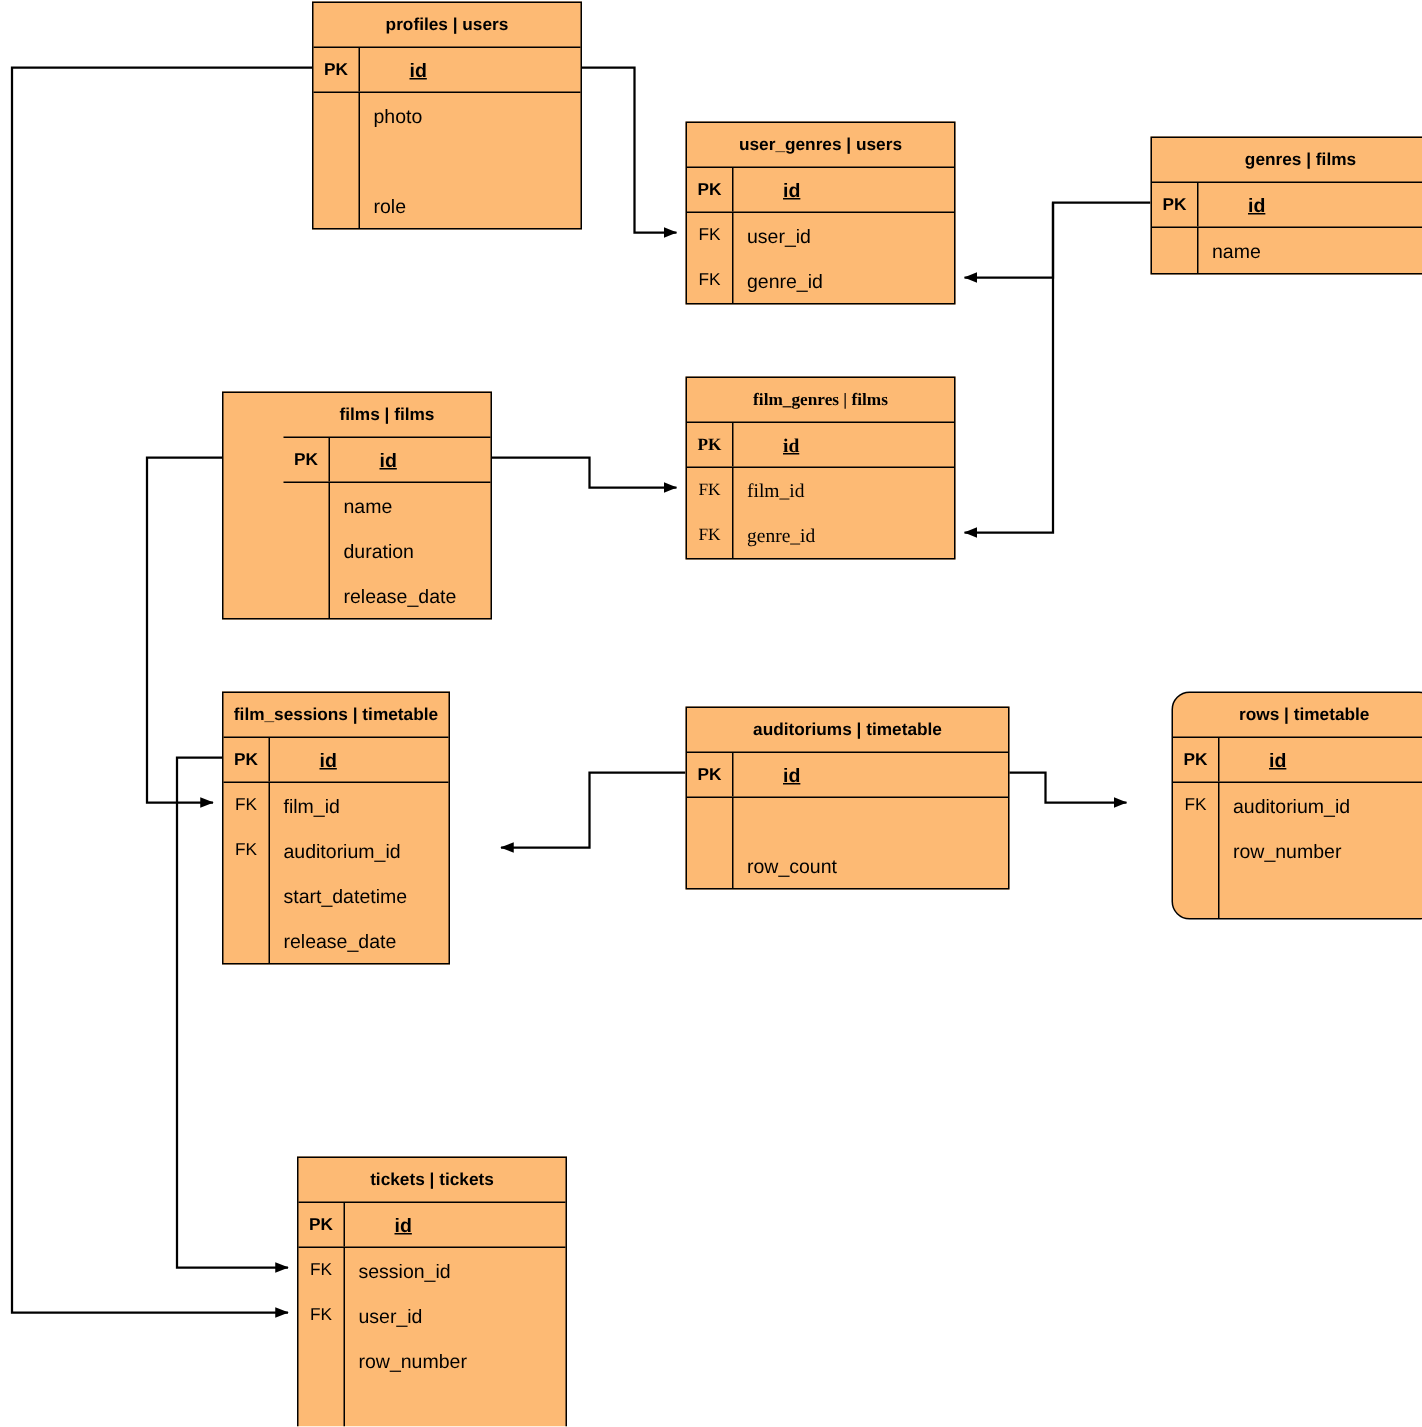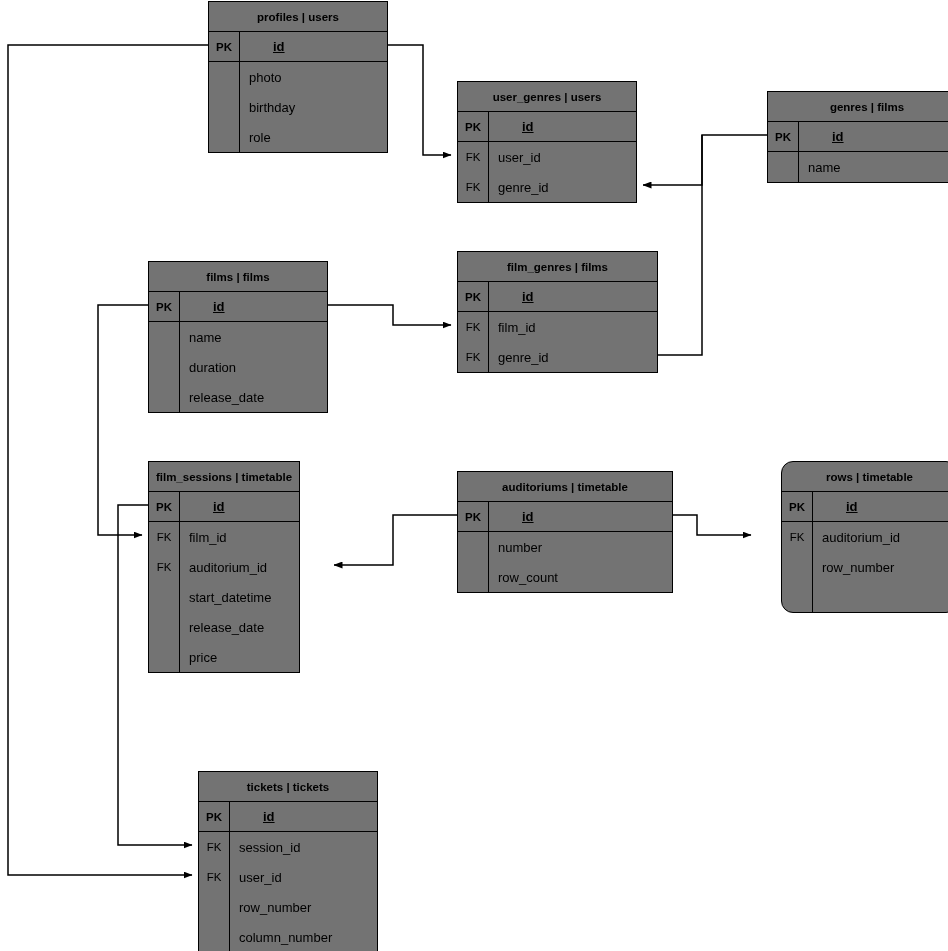--- a/index.html
+++ b/index.html
@@ -21,21 +21,21 @@
     position: absolute;
     left: 0;
     top: 0;
     width: 948px;
     height: 951px;
     pointer-events: none;
   }
   .entity {
     position: absolute;
     border: 1.4px solid #000000;
-    background: #737373;
+    background: #fdba74;
     box-sizing: border-box;
     z-index: 5;
   }
   .entity-title {
     height: 30px;
     line-height: 30px;
     text-align: center;
     font-size: 11.5px;
     font-weight: bold;
     color: #000000;
@@ -111,21 +111,20 @@
         <div class="attr-row pk-row">
           <div class="attr-key pk">PK</div>
           <div class="attr-name pk">id</div>
         </div>
         <div class="attr-row">
           <div class="attr-key"></div>
           <div class="attr-name">photo</div>
         </div>
         <div class="attr-row">
           <div class="attr-key"></div>
-          <div class="attr-name">birthday</div>
         </div>
         <div class="attr-row">
           <div class="attr-key"></div>
           <div class="attr-name">role</div>
         </div>
       </div>
       <div class="entity" style="left: 457px; top: 81px; width: 180px;">
         <div class="entity-title">user_genres | users</div>
         <div class="attr-row pk-row">
           <div class="attr-key pk">PK</div>
@@ -144,40 +143,40 @@
         <div class="entity-title">genres | films</div>
         <div class="attr-row pk-row">
           <div class="attr-key pk">PK</div>
           <div class="attr-name pk">id</div>
         </div>
         <div class="attr-row">
           <div class="attr-key"></div>
           <div class="attr-name">name</div>
         </div>
       </div>
-      <div class="entity" style="left: 148px; top: 261px; width: 180px;">
+      <div class="entity" style="left: 148px; top: 261px; width: 180px; padding-left: 40px;">
         <div class="entity-title">films | films</div>
         <div class="attr-row pk-row">
           <div class="attr-key pk">PK</div>
           <div class="attr-name pk">id</div>
         </div>
         <div class="attr-row">
           <div class="attr-key"></div>
           <div class="attr-name">name</div>
         </div>
         <div class="attr-row">
           <div class="attr-key"></div>
           <div class="attr-name">duration</div>
         </div>
         <div class="attr-row">
           <div class="attr-key"></div>
           <div class="attr-name">release_date</div>
         </div>
       </div>
-      <div class="entity" style="left: 457px; top: 251px; width: 201px;">
+      <div class="entity" style="left: 457px; top: 251px; width: 180px; font-family: Liberation Serif, serif;">
         <div class="entity-title">film_genres | films</div>
         <div class="attr-row pk-row">
           <div class="attr-key pk">PK</div>
           <div class="attr-name pk">id</div>
         </div>
         <div class="attr-row">
           <div class="attr-key">FK</div>
           <div class="attr-name">film_id</div>
         </div>
         <div class="attr-row">
@@ -200,34 +199,29 @@
           <div class="attr-name">auditorium_id</div>
         </div>
         <div class="attr-row">
           <div class="attr-key"></div>
           <div class="attr-name">start_datetime</div>
         </div>
         <div class="attr-row">
           <div class="attr-key"></div>
           <div class="attr-name">release_date</div>
         </div>
-        <div class="attr-row">
-          <div class="attr-key"></div>
-          <div class="attr-name">price</div>
-        </div>
       </div>
       <div class="entity" style="left: 457px; top: 471px; width: 216px;">
         <div class="entity-title">auditoriums | timetable</div>
         <div class="attr-row pk-row">
           <div class="attr-key pk">PK</div>
           <div class="attr-name pk">id</div>
         </div>
         <div class="attr-row">
           <div class="attr-key"></div>
-          <div class="attr-name">number</div>
         </div>
         <div class="attr-row">
           <div class="attr-key"></div>
           <div class="attr-name">row_count</div>
         </div>
       </div>
       <div class="entity" style="left: 781px; top: 461px; width: 177px; border-radius: 12px;">
         <div class="entity-title">rows | timetable</div>
         <div class="attr-row pk-row">
           <div class="attr-key pk">PK</div>
@@ -258,18 +252,17 @@
         <div class="attr-row">
           <div class="attr-key">FK</div>
           <div class="attr-name">user_id</div>
         </div>
         <div class="attr-row">
           <div class="attr-key"></div>
           <div class="attr-name">row_number</div>
         </div>
         <div class="attr-row">
           <div class="attr-key"></div>
-          <div class="attr-name">column_number</div>
         </div>
       </div>
     </div>
 
 </div>
 
 </body></html>

